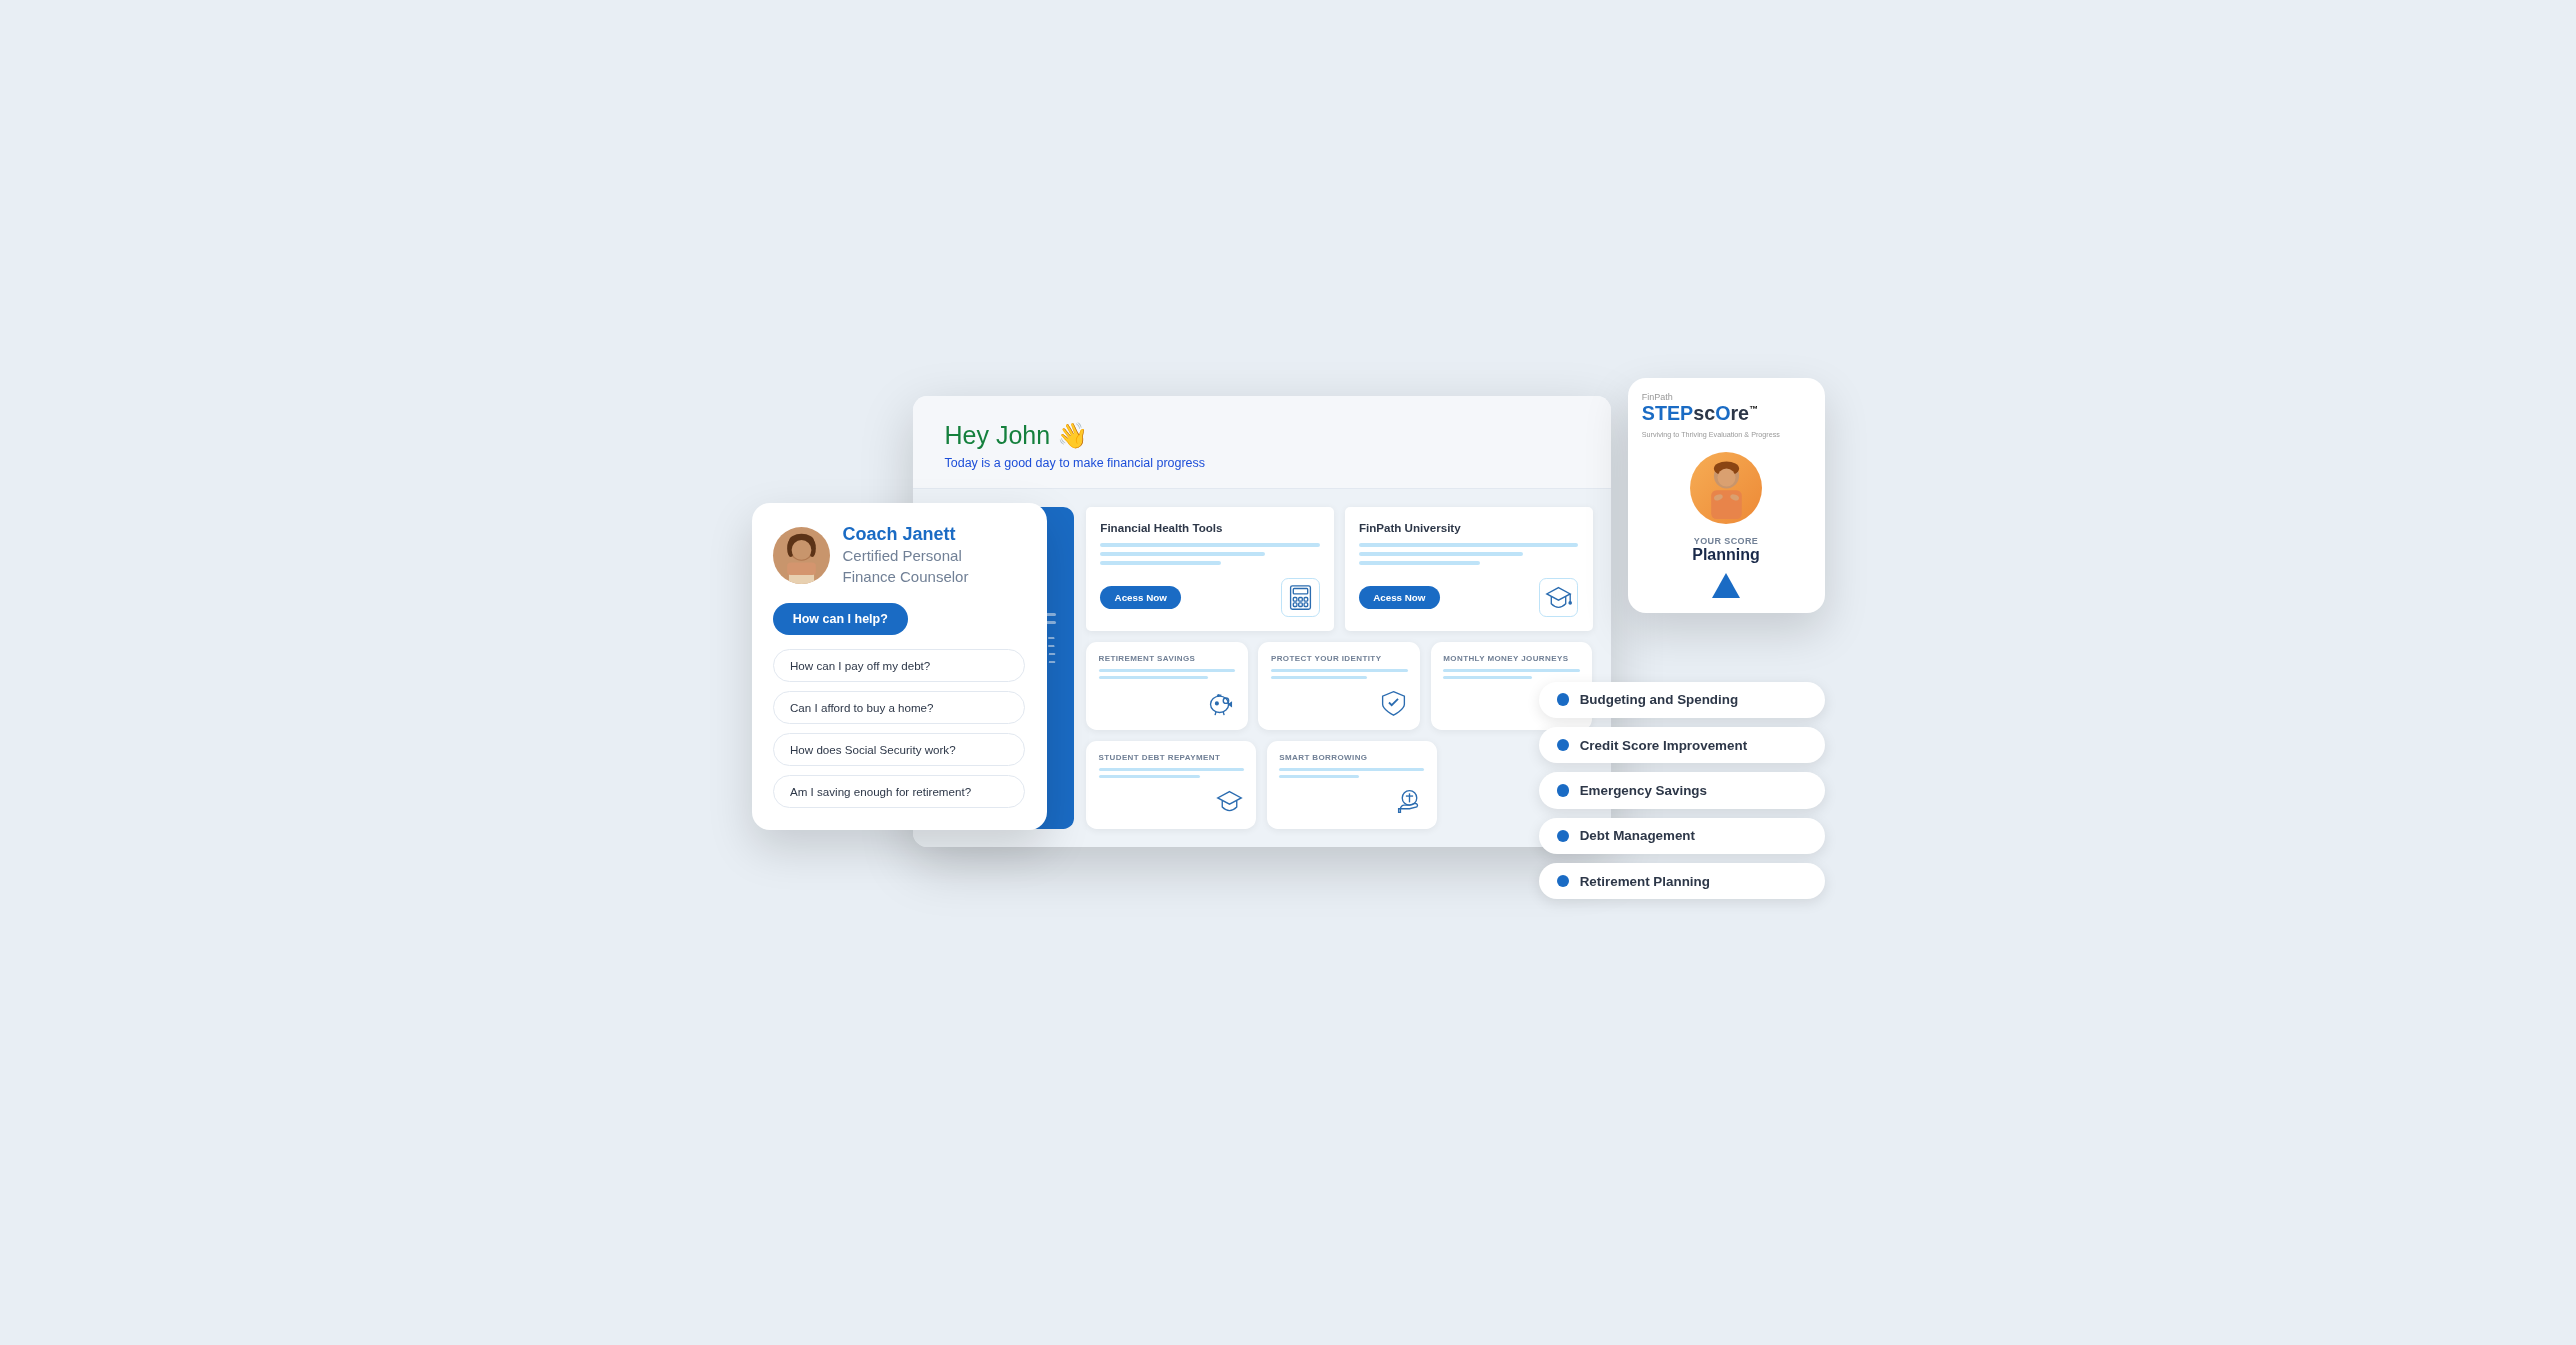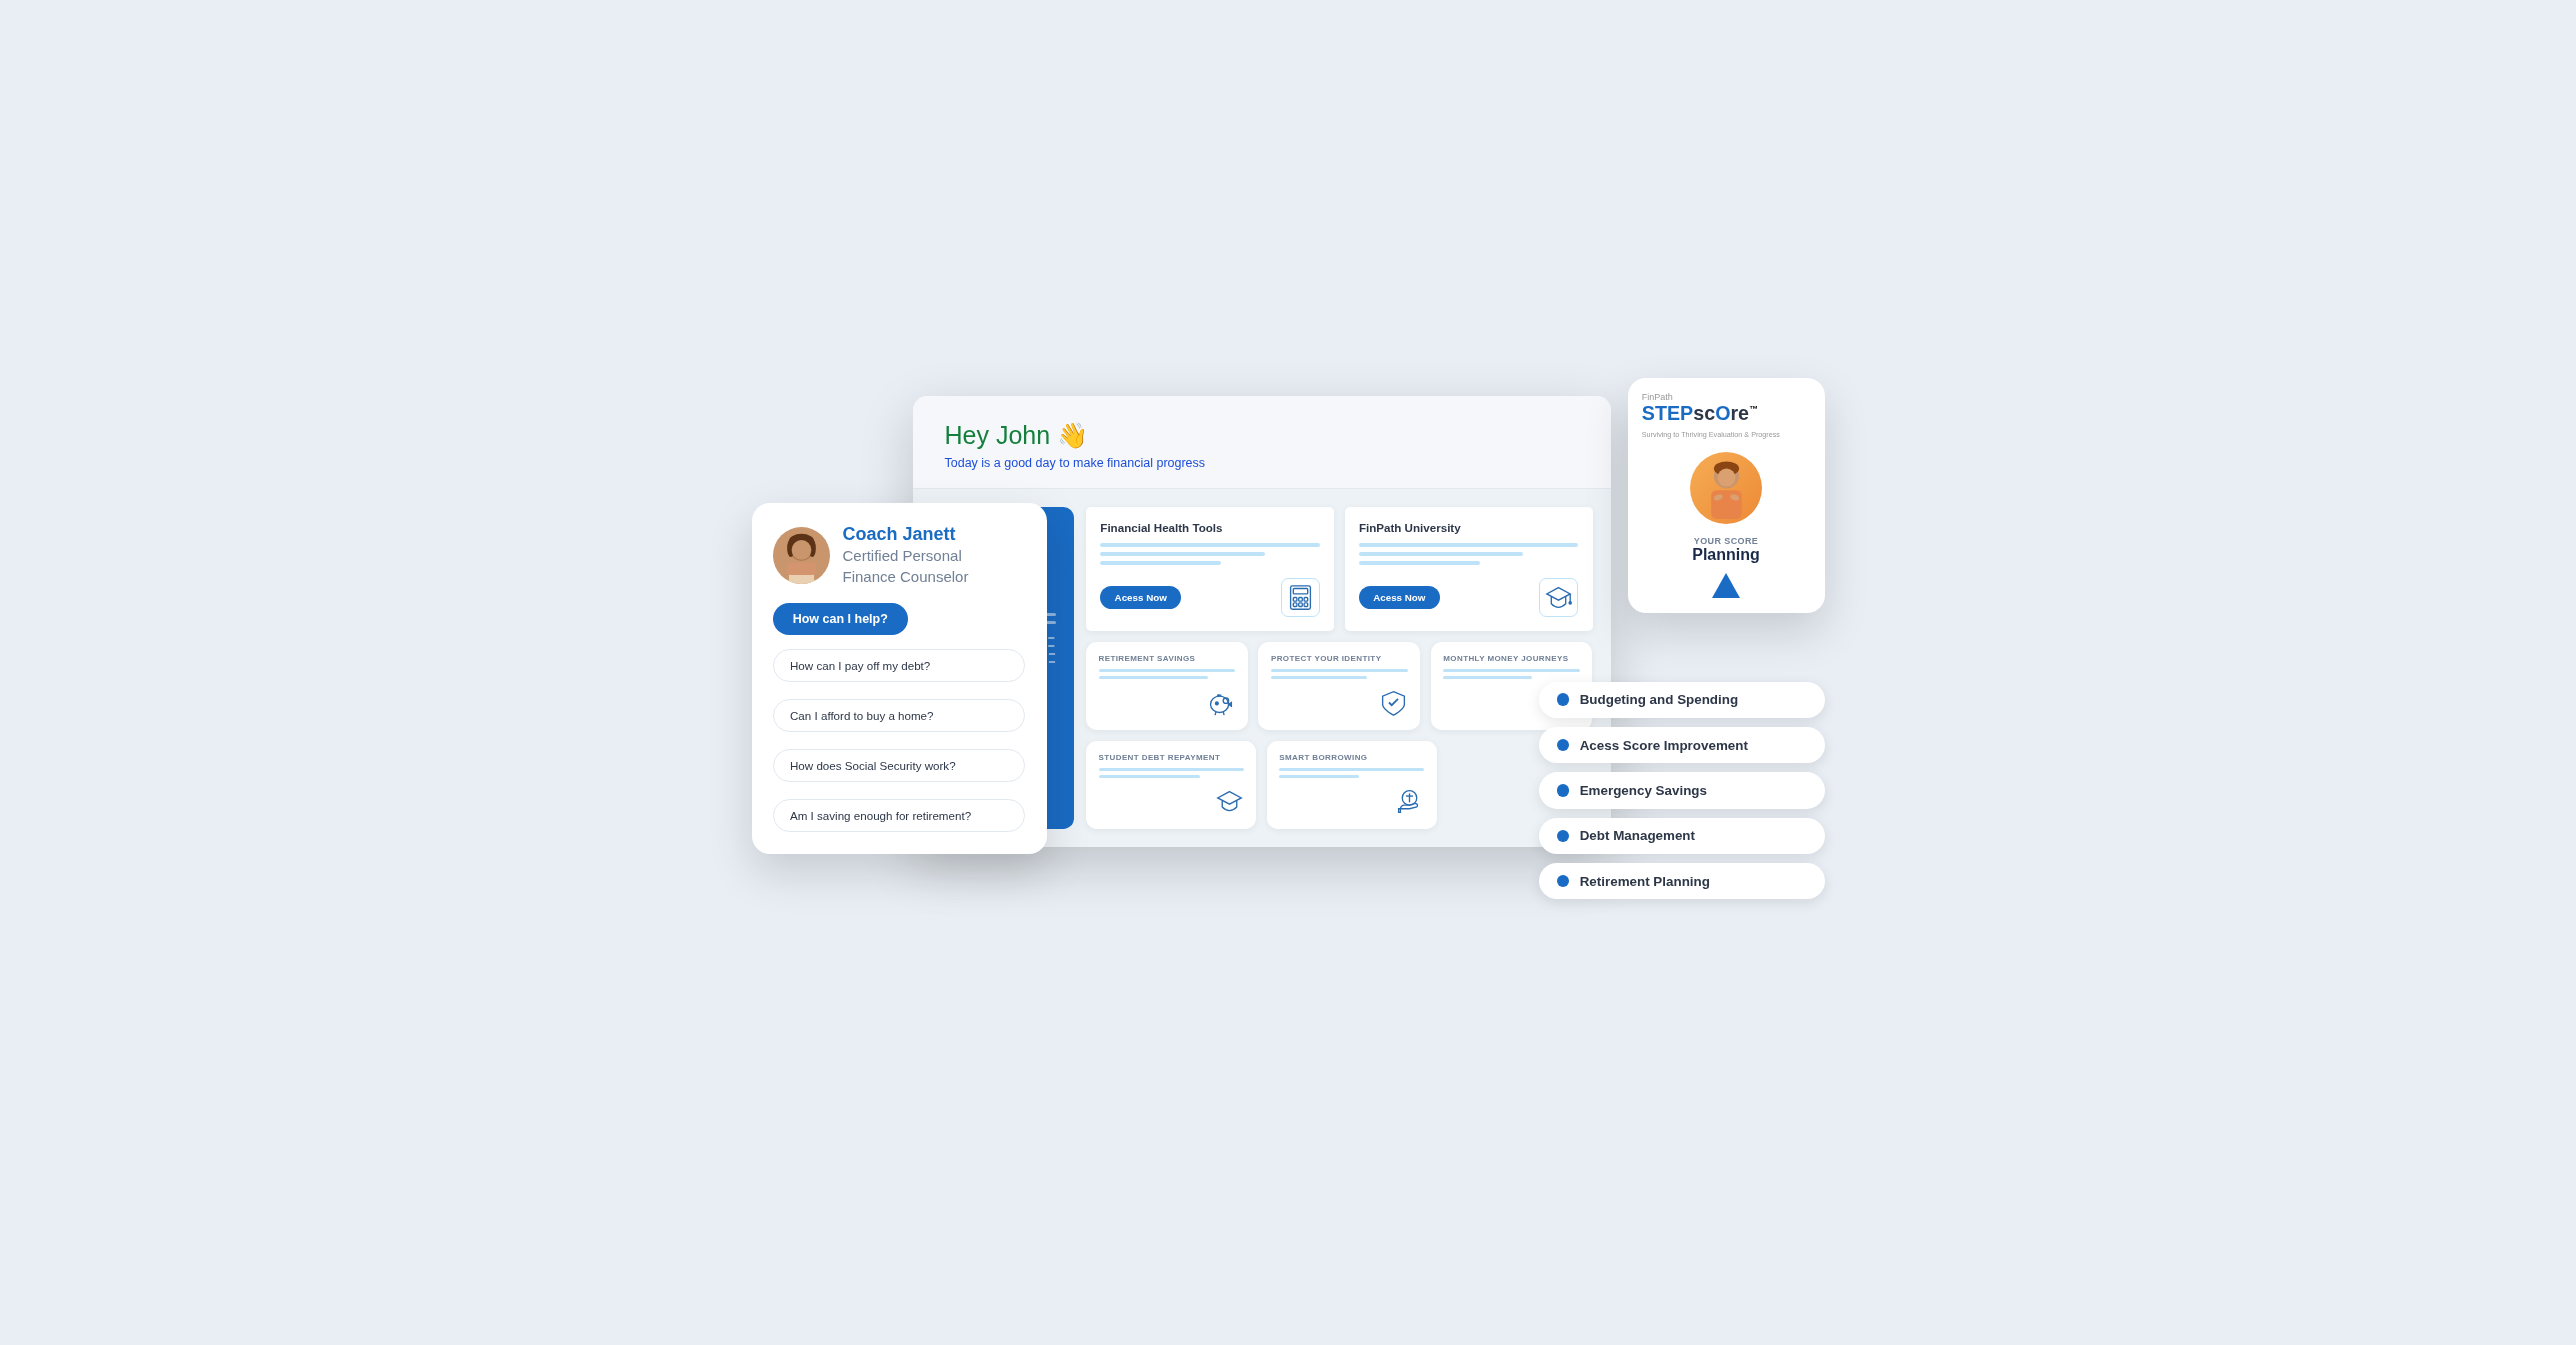--- a/index.html
+++ b/index.html
@@ -309,21 +309,21 @@
       font-size: 12.5px;
       font-weight: 700;
       cursor: pointer;
       margin-bottom: 14.3px;
       display: inline-block;
     }
 
     .coach-questions {
       display: flex;
       flex-direction: column;
-      gap: 17px;
+      gap: 9px;
     }
 
     .coach-question {
       border: 1.3px solid #e2e8f0;
       border-radius: 21.5px;
       padding: 9px 16px;
       font-size: 11.6px;
       color: #2d3748;
       cursor: pointer;
       background: white;
@@ -686,21 +686,21 @@
     <div class="stepscore-triangle"></div>
   </div>
 
   <div class="pills-list">
     <div class="pill-item">
       <div class="pill-dot"></div>
       <span class="pill-label">Budgeting and Spending</span>
     </div>
     <div class="pill-item">
       <div class="pill-dot"></div>
-      <span class="pill-label">Acess Score Improvement</span>
+      <span class="pill-label">Credit Score Improvement</span>
     </div>
     <div class="pill-item">
       <div class="pill-dot"></div>
       <span class="pill-label">Emergency Savings</span>
     </div>
     <div class="pill-item">
       <div class="pill-dot"></div>
       <span class="pill-label">Debt Management</span>
     </div>
     <div class="pill-item">

